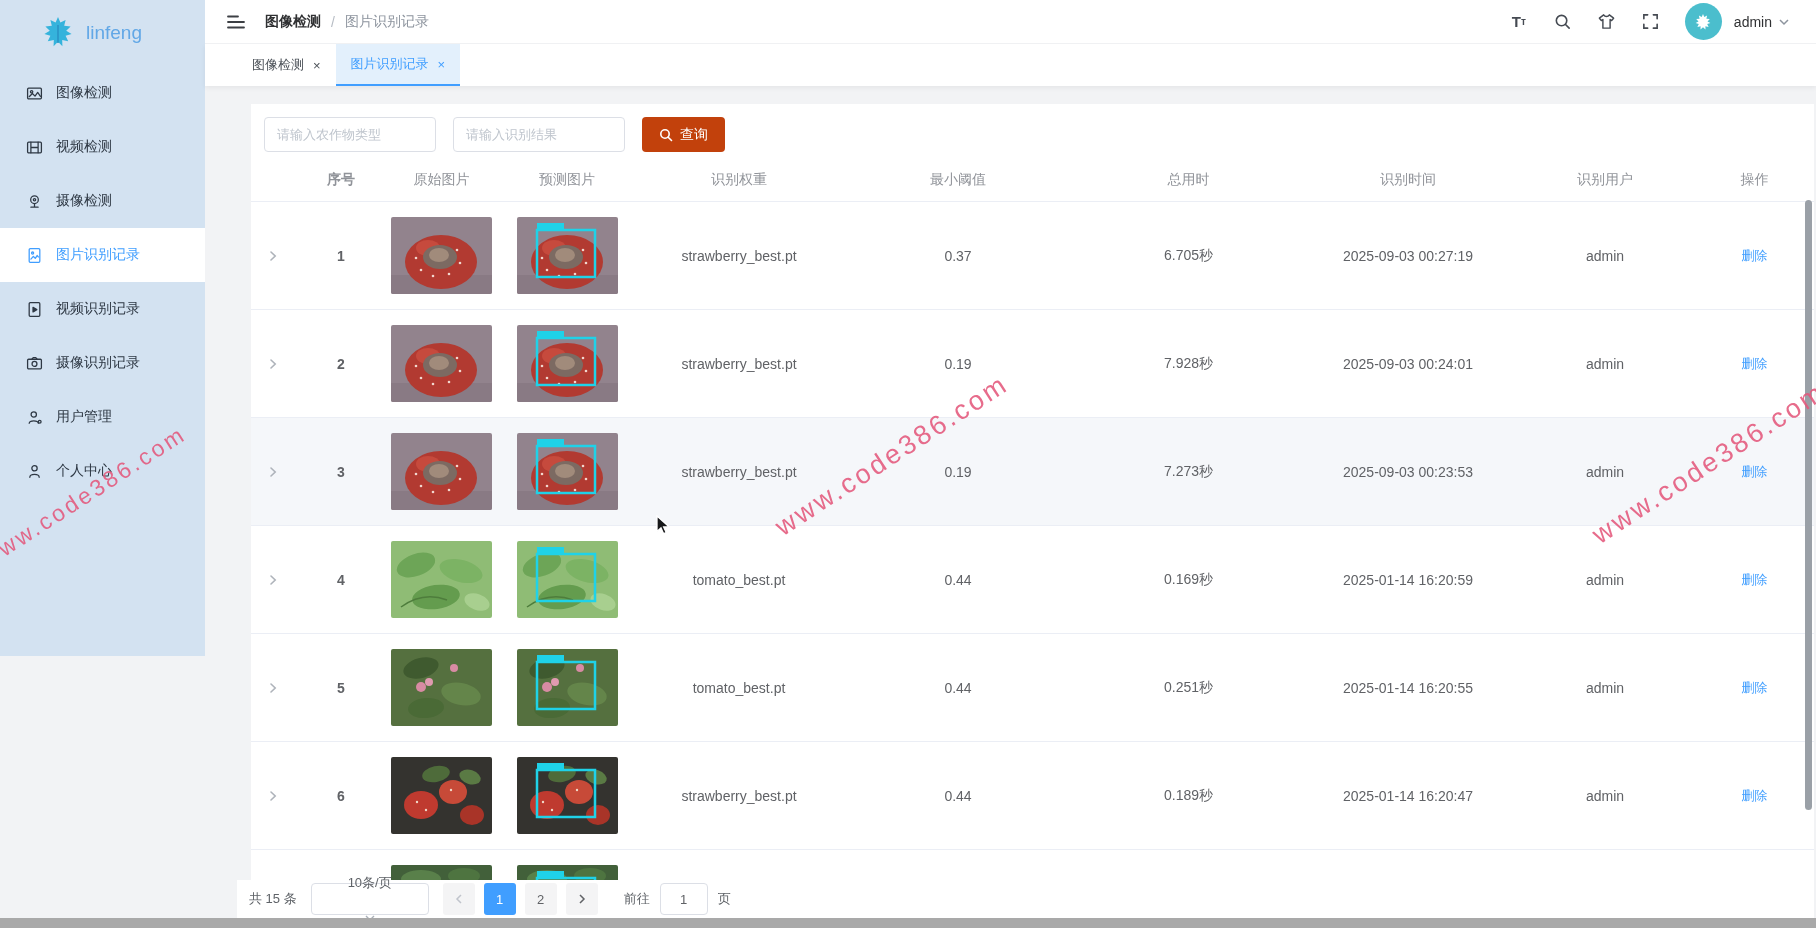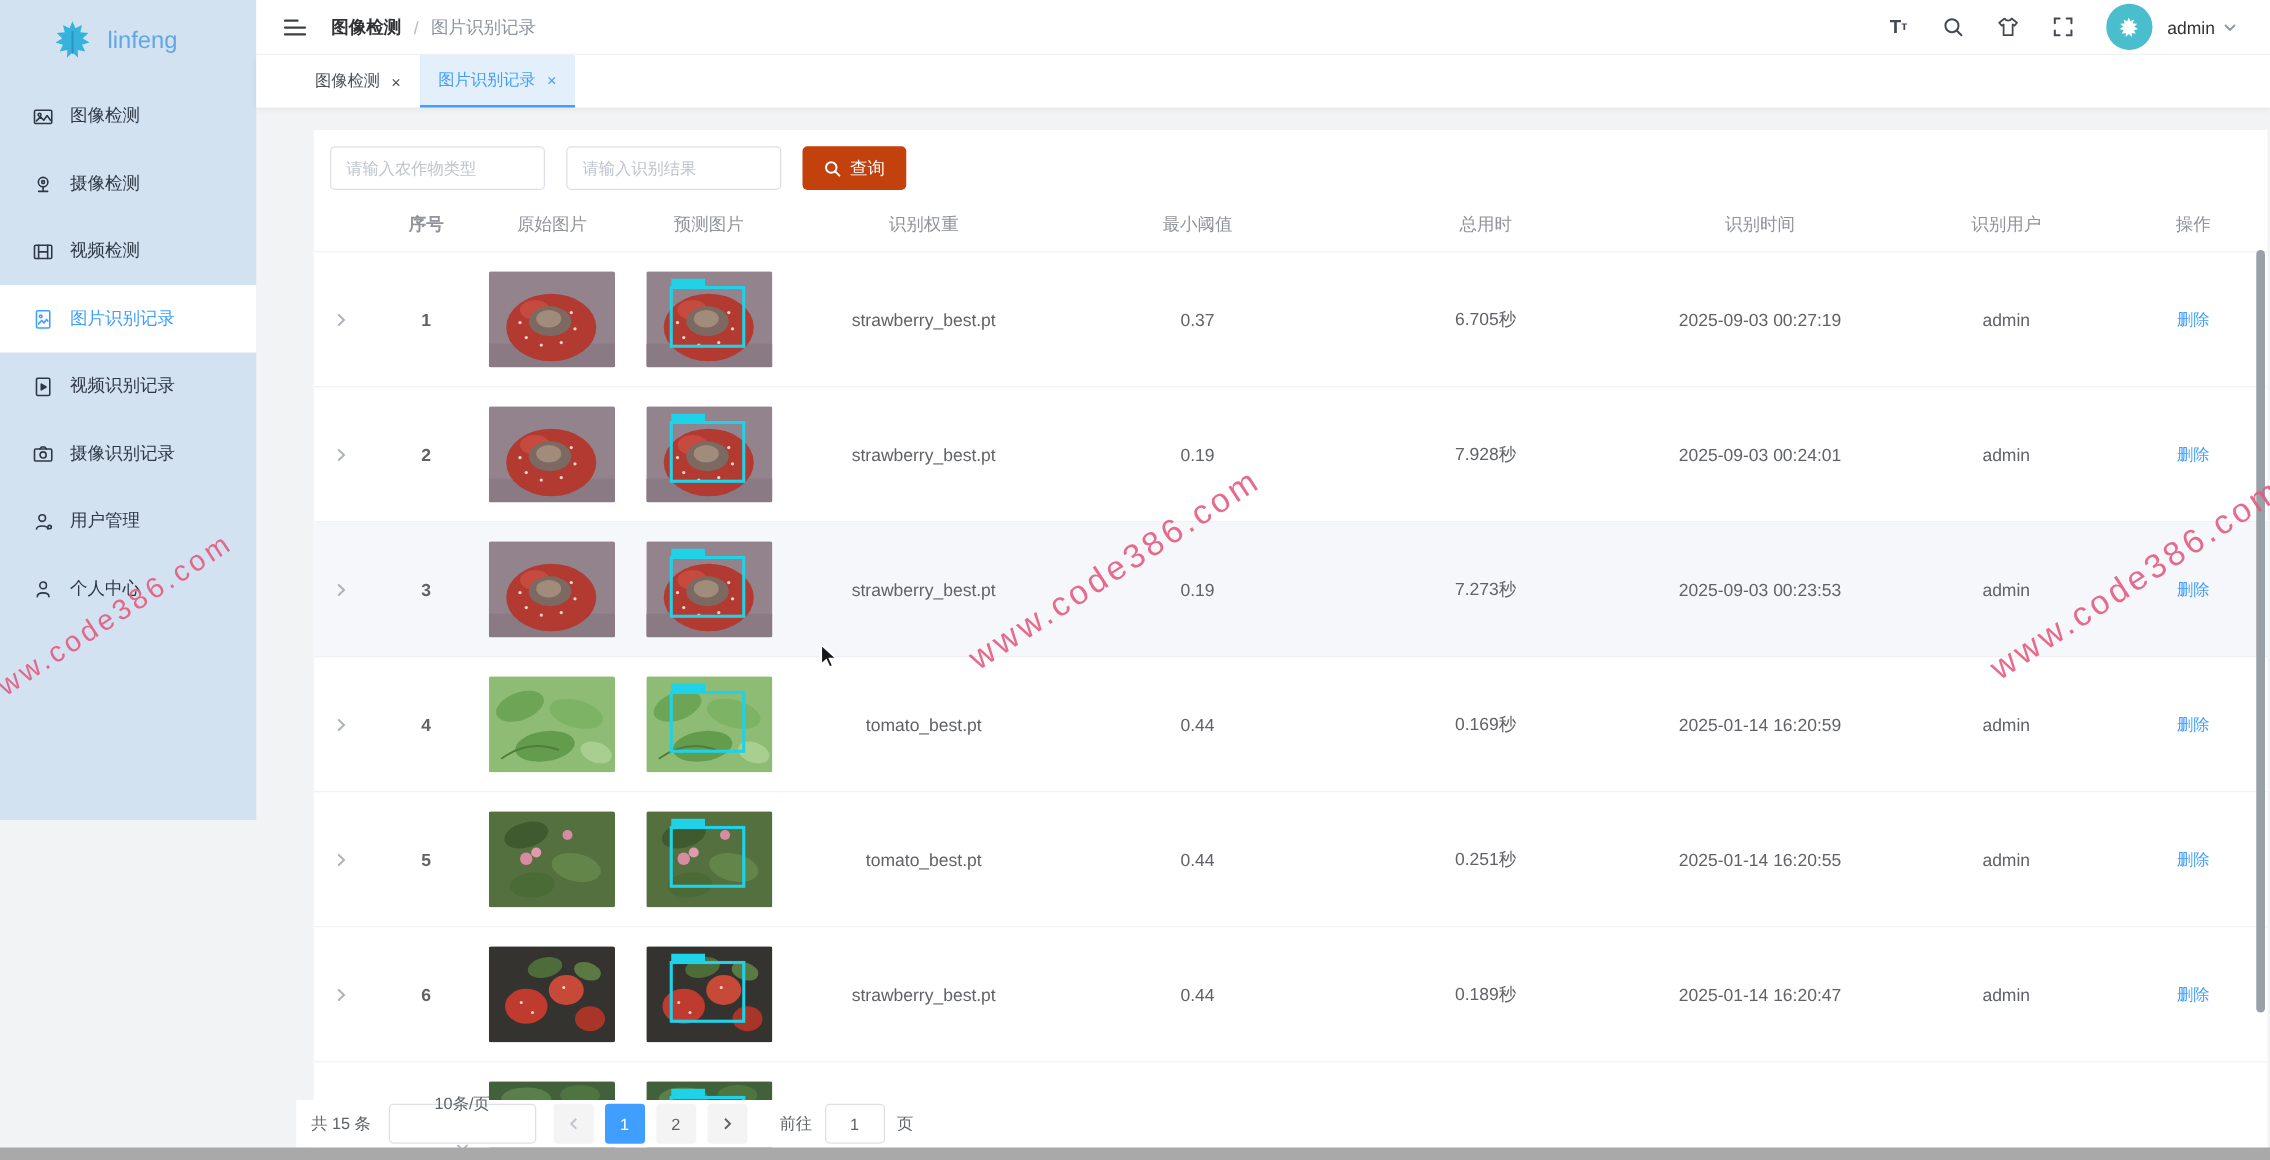--- a/index.html
+++ b/index.html
@@ -109,35 +109,35 @@
             <rect x="1.5" y="3" width="13" height="10" rx="1"></rect>
             <circle cx="5.3" cy="6.4" r="1.1"></circle>
             <path d="M3 11l3-3 2.5 2.5L11 7l2.6 3.6"></path>
           </svg>
         </span>
     <span>图像检测</span>
   </div>
       <div class="nav-item">
     <span class="nav-icon">
           <svg viewBox="0 0 16 16" fill="none" stroke="currentColor" stroke-width="1.2" stroke-linecap="round" stroke-linejoin="round">
+            <rect x="1.5" y="3" width="13" height="10" rx="1"></rect>
+            <path d="M4.6 3v10M11.4 3v10M4.6 8h6.8"></path>
+          </svg>
+        </span>
+    <span>视频检测</span>
+  </div>
+      <div class="nav-item">
+    <span class="nav-icon">
+          <svg viewBox="0 0 16 16" fill="none" stroke="currentColor" stroke-width="1.2" stroke-linecap="round" stroke-linejoin="round">
             <circle cx="8" cy="6.3" r="3.6"></circle>
             <circle cx="8" cy="6.3" r="1.1"></circle>
             <path d="M8 9.9v3.4M4.6 13.3h6.8"></path>
           </svg>
         </span>
     <span>摄像检测</span>
-  </div>
-      <div class="nav-item">
-    <span class="nav-icon">
-          <svg viewBox="0 0 16 16" fill="none" stroke="currentColor" stroke-width="1.2" stroke-linecap="round" stroke-linejoin="round">
-            <rect x="1.5" y="3" width="13" height="10" rx="1"></rect>
-            <path d="M4.6 3v10M11.4 3v10M4.6 8h6.8"></path>
-          </svg>
-        </span>
-    <span>视频检测</span>
   </div>
       <div class="nav-item active">
     <span class="nav-icon">
           <svg viewBox="0 0 16 16" fill="none" stroke="currentColor" stroke-width="1.2" stroke-linecap="round" stroke-linejoin="round">
             <rect x="3" y="1.5" width="10" height="13" rx="1"></rect>
             <circle cx="6.2" cy="5.7" r="1"></circle>
             <path d="M4.6 11.4l2.3-2.6 1.8 1.8 1.9-2.6 1 1.4"></path>
           </svg>
         </span>
     <span>图片识别记录</span>

